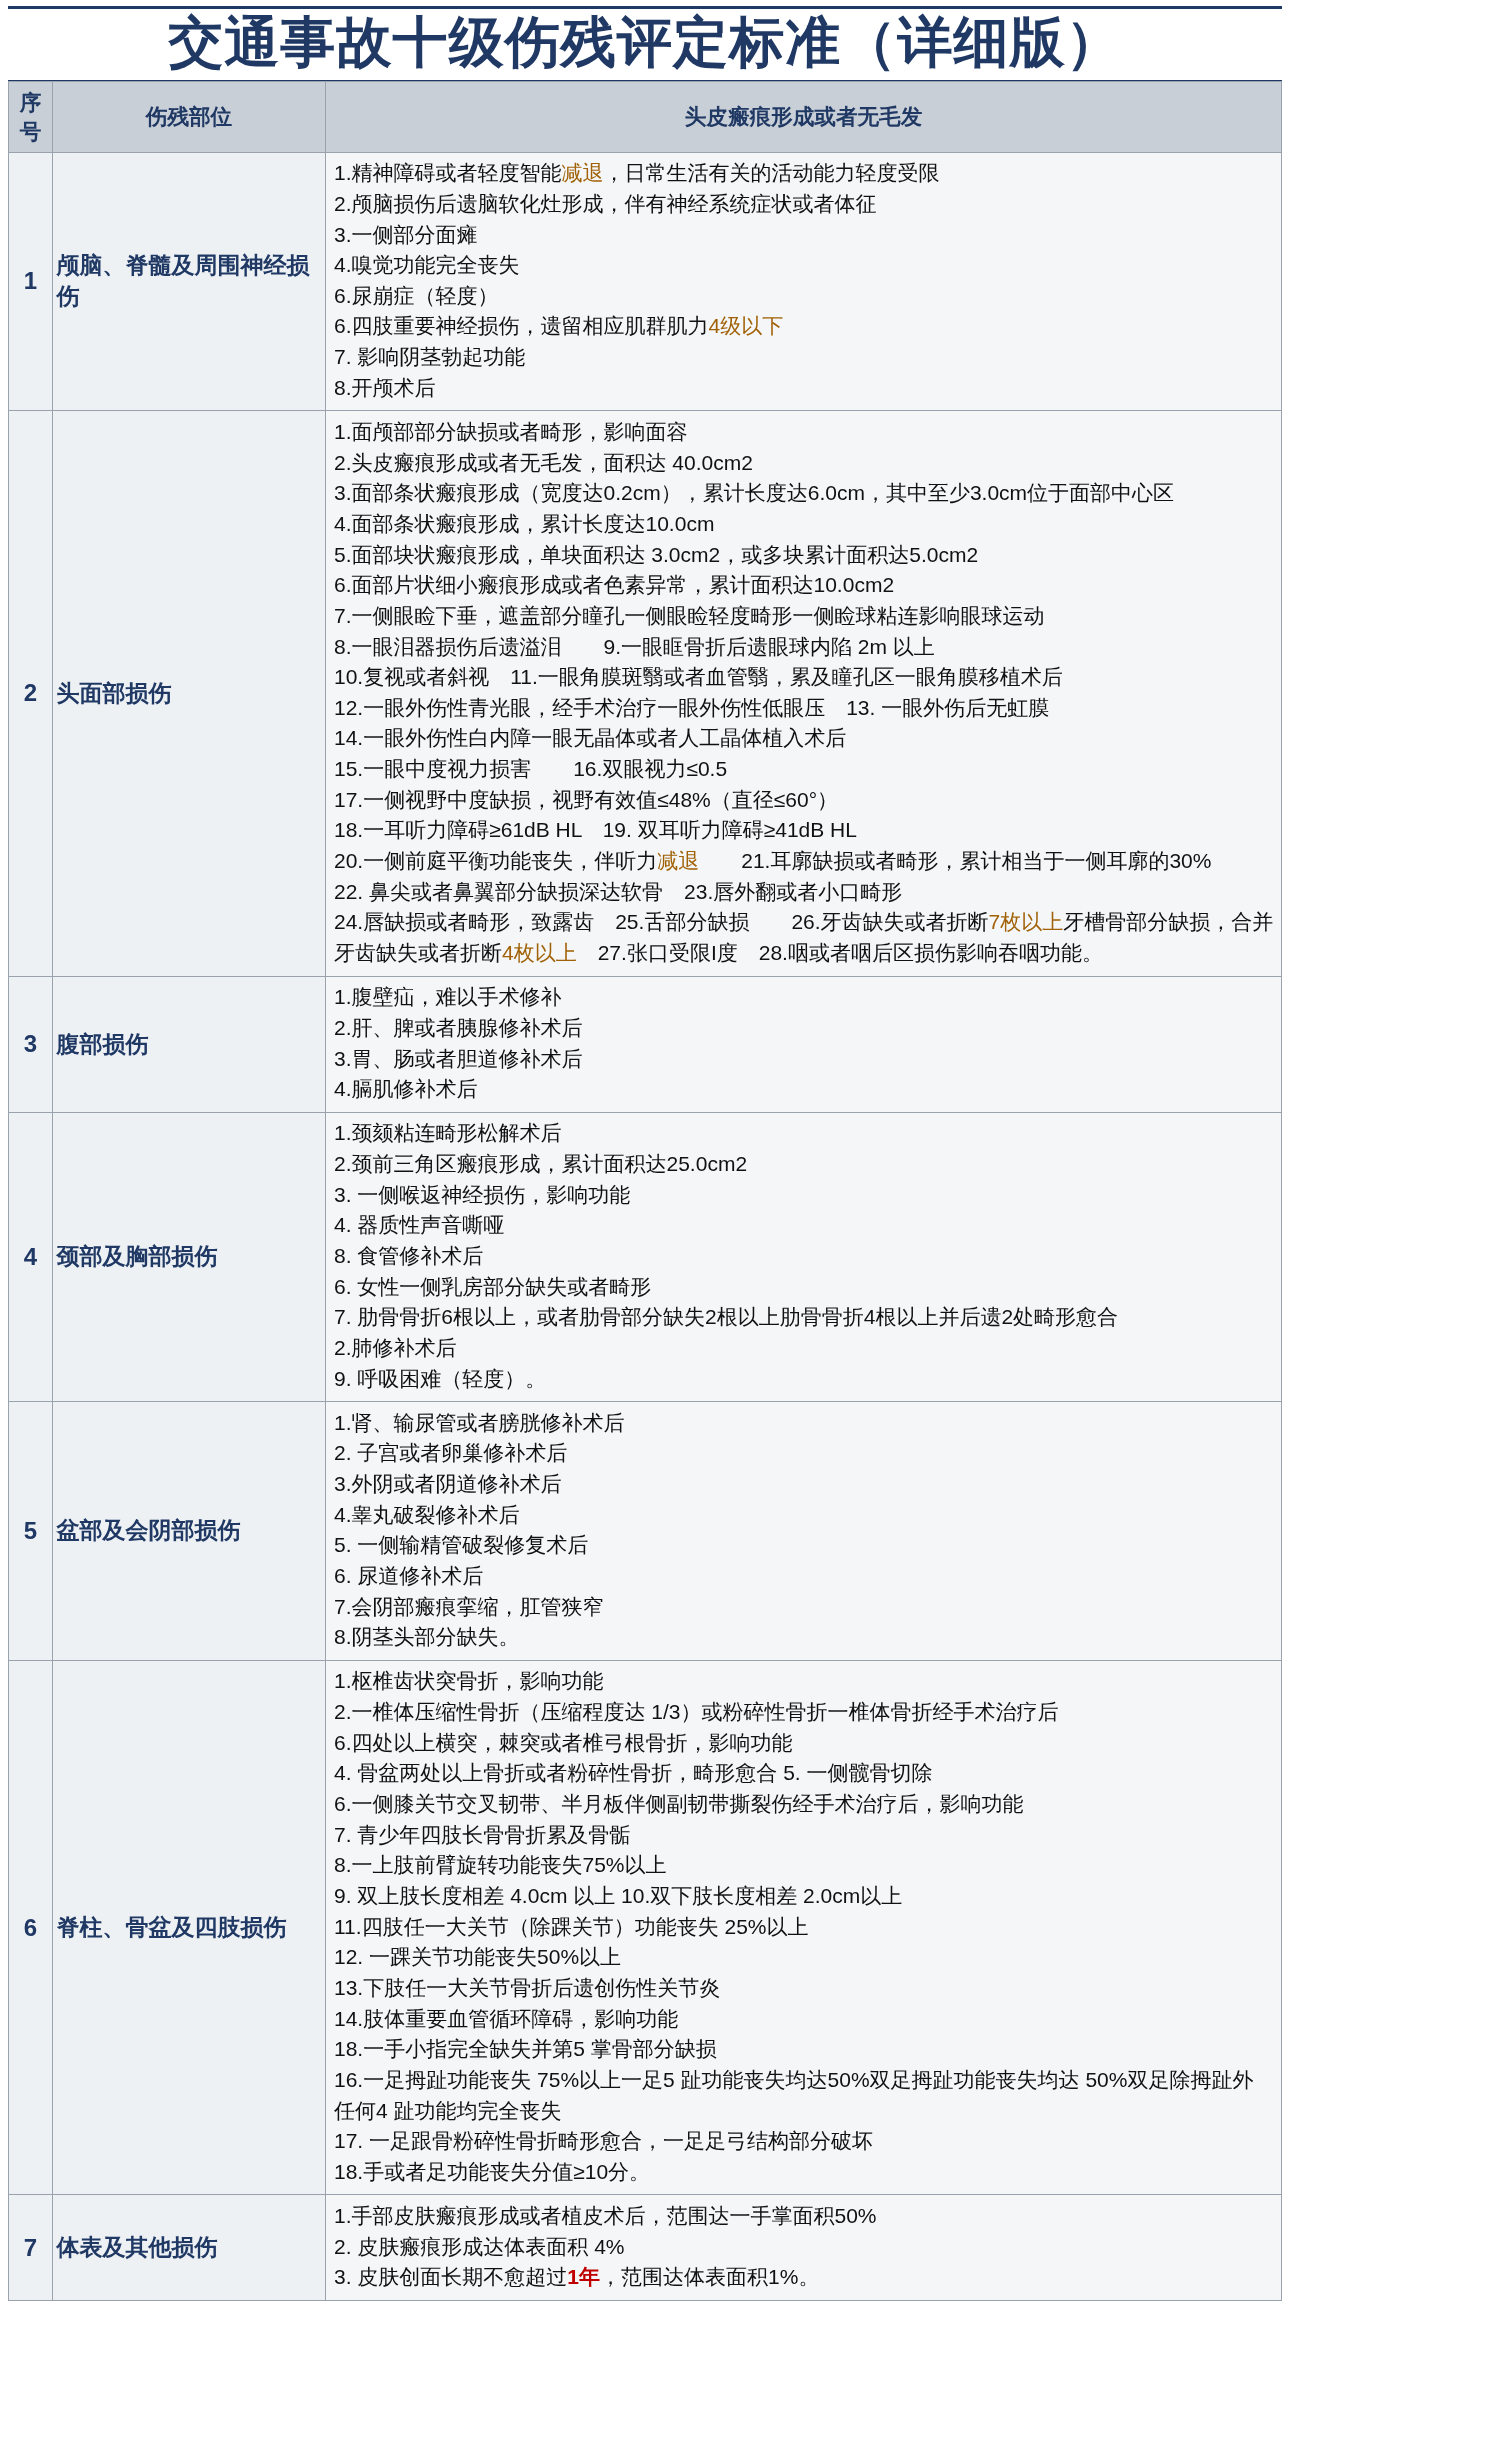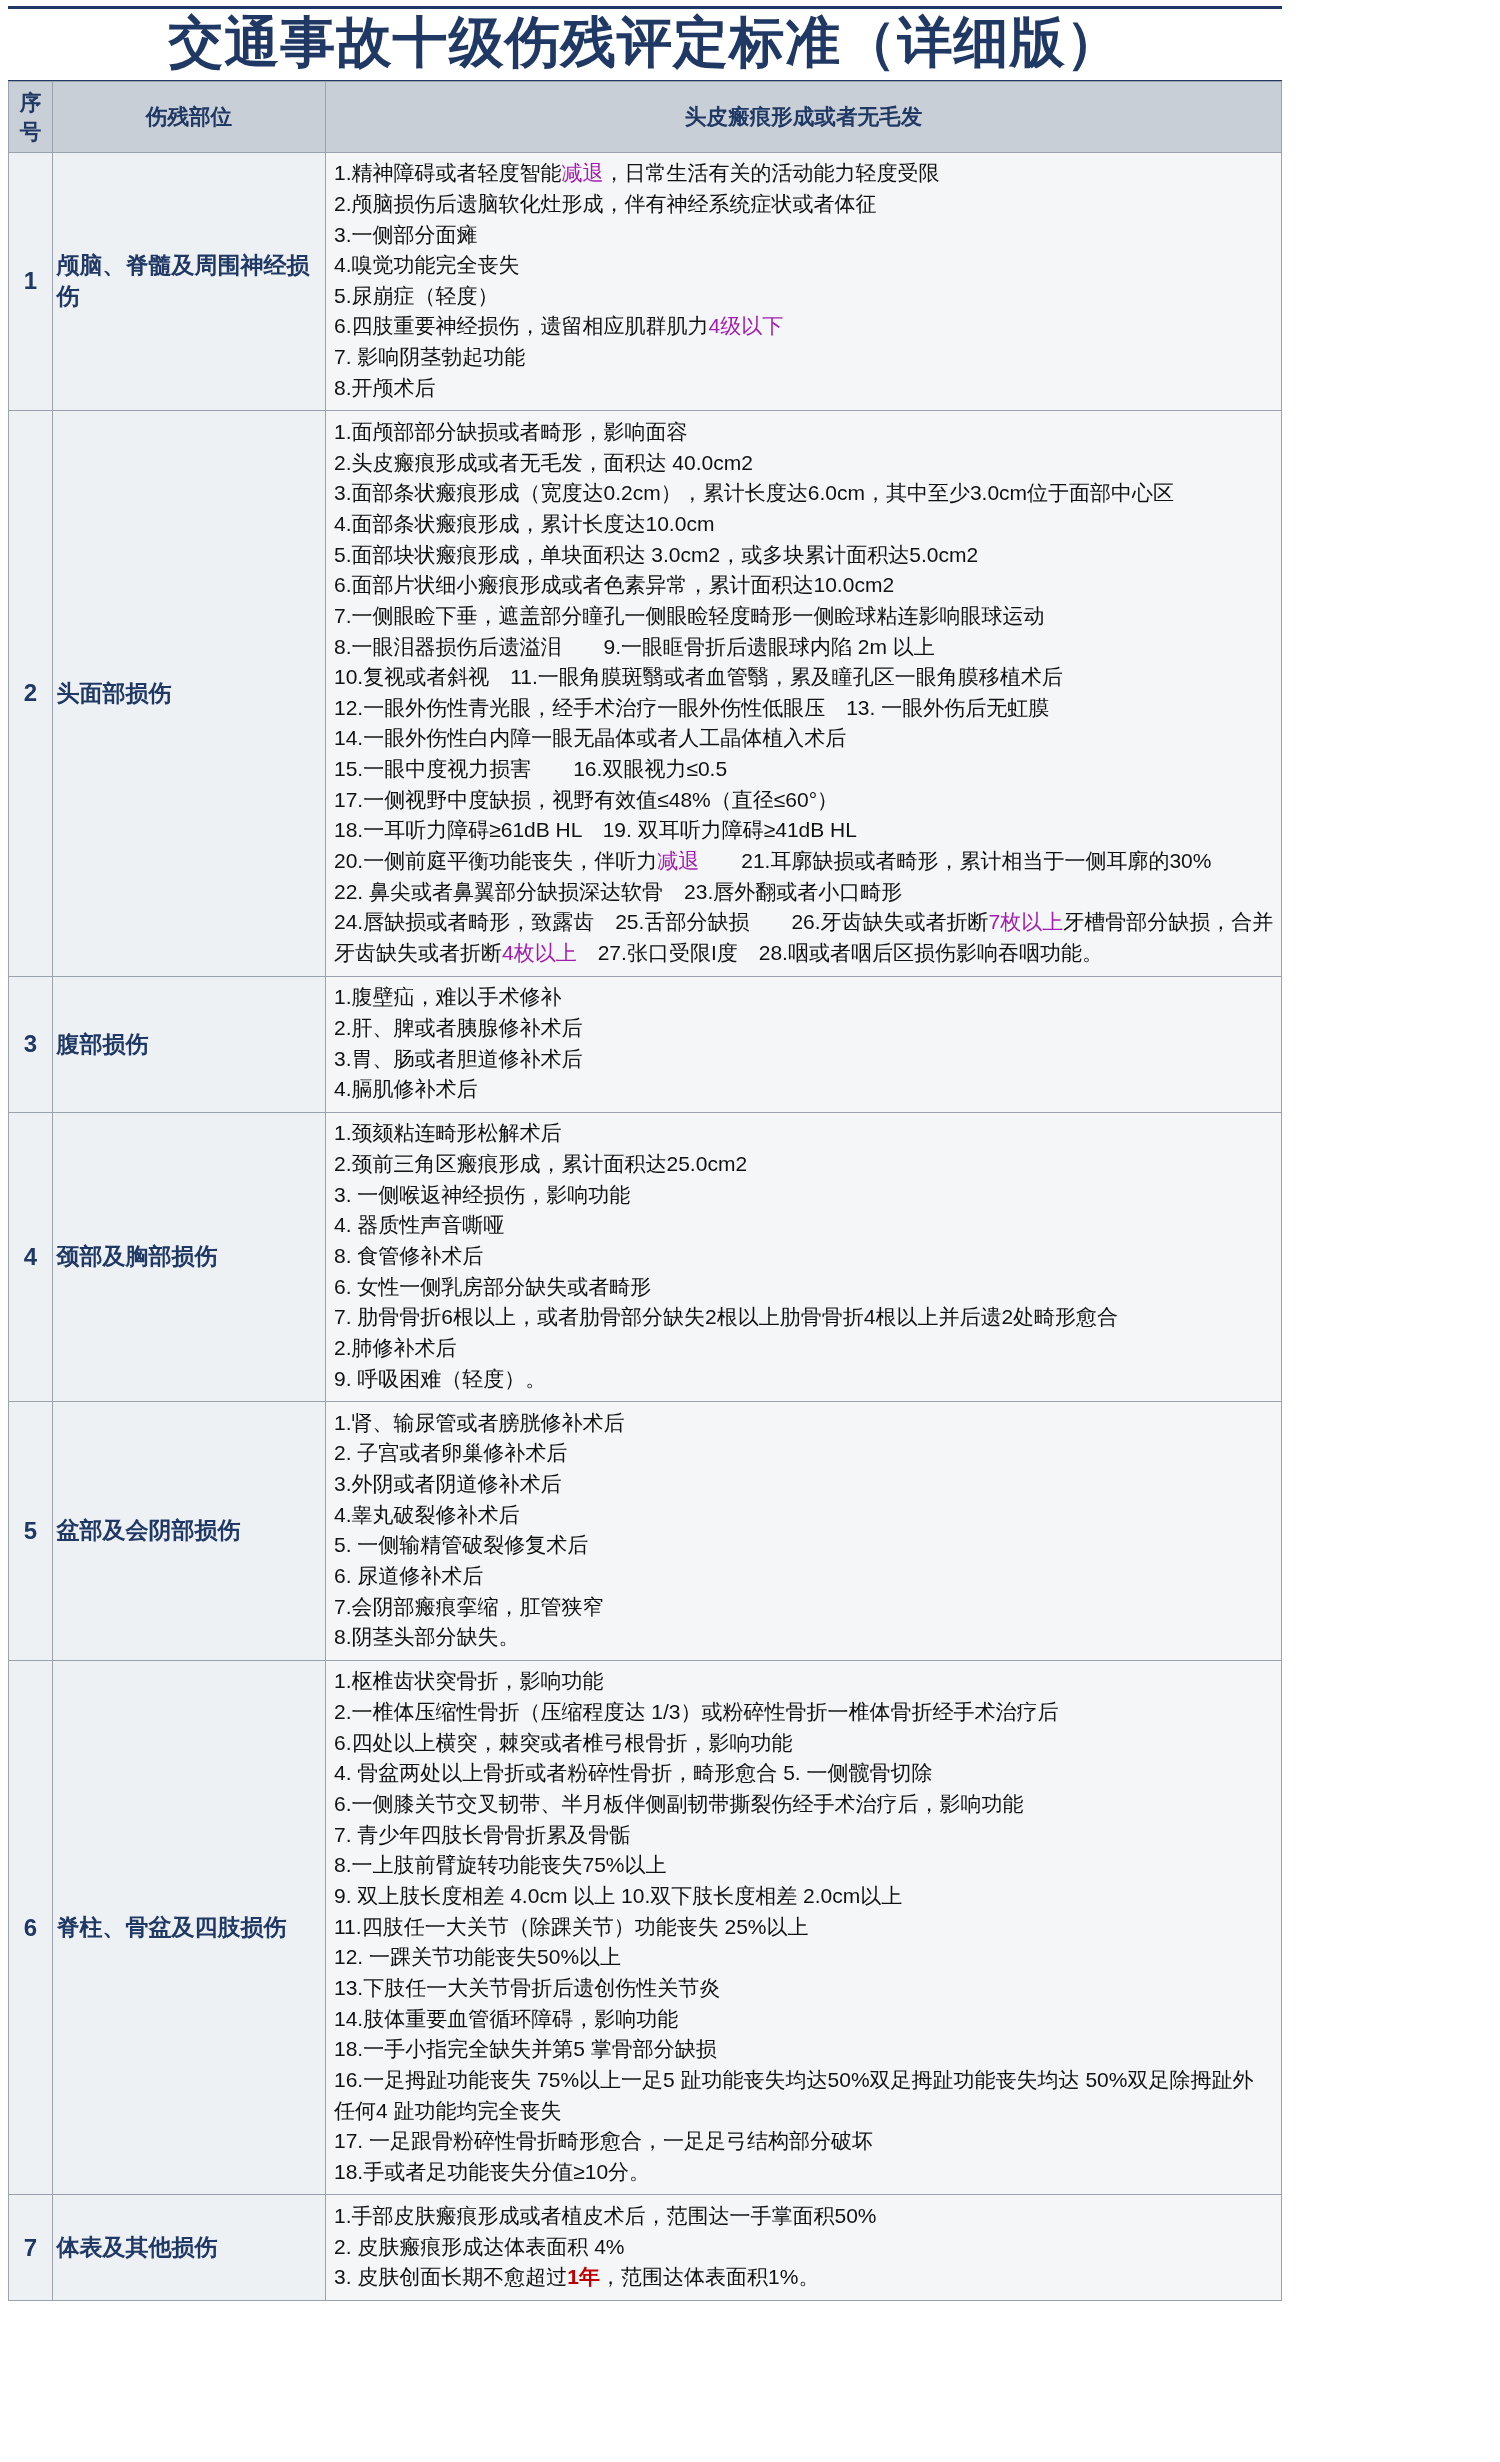--- a/index.html
+++ b/index.html
@@ -73,21 +73,21 @@
     line-height: 1.46;
     padding: 5.7px 6.8px 6.8px 8px;
     text-align: left;
     color: #111111;
   }
   td.detail .ln {
     display: block;
     white-space: normal;
   }
   .hl {
-    color: #a21caf;
+    color: #a16207;
   }
   .hl-red {
     color: #c00000;
     font-weight: bold;
   }
 </style>
 </head>
 <body>
 
 <div class="page">
@@ -111,21 +111,21 @@
     </thead>
     <tbody>
         <tr>
           <td class="idx">1</td>
           <td class="part">颅脑、脊髓及周围神经损伤</td>
           <td class="detail">
             <span class="ln">1.精神障碍或者轻度智能<span class="hl">减退</span>，日常生活有关的活动能力轻度受限</span>
             <span class="ln">2.颅脑损伤后遗脑软化灶形成，伴有神经系统症状或者体征</span>
             <span class="ln">3.一侧部分面瘫</span>
             <span class="ln">4.嗅觉功能完全丧失</span>
-            <span class="ln">5.尿崩症（轻度）</span>
+            <span class="ln">6.尿崩症（轻度）</span>
             <span class="ln">6.四肢重要神经损伤，遗留相应肌群肌力<span class="hl">4级以下</span></span>
             <span class="ln">7. 影响阴茎勃起功能</span>
             <span class="ln">8.开颅术后</span>
           </td>
         </tr>
         <tr>
           <td class="idx">2</td>
           <td class="part">头面部损伤</td>
           <td class="detail">
             <span class="ln">1.面颅部部分缺损或者畸形，影响面容</span>

